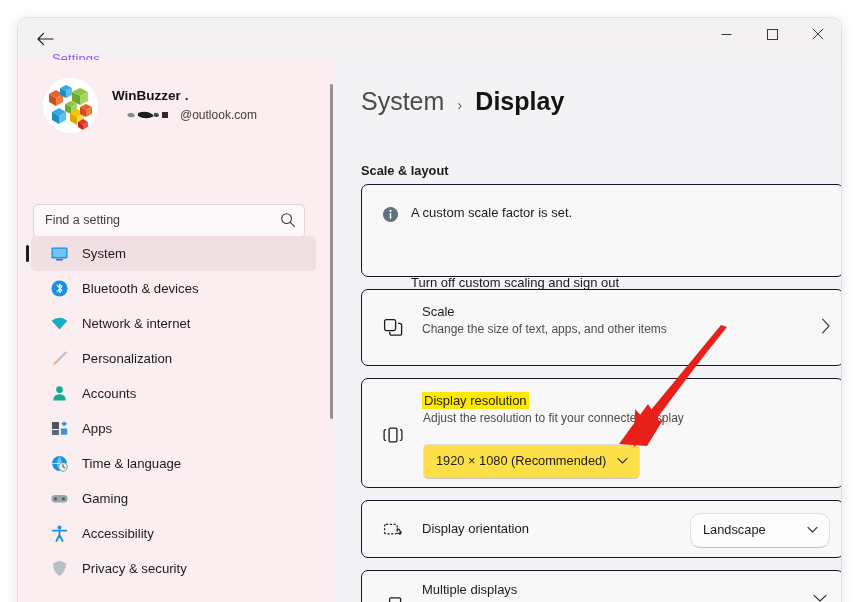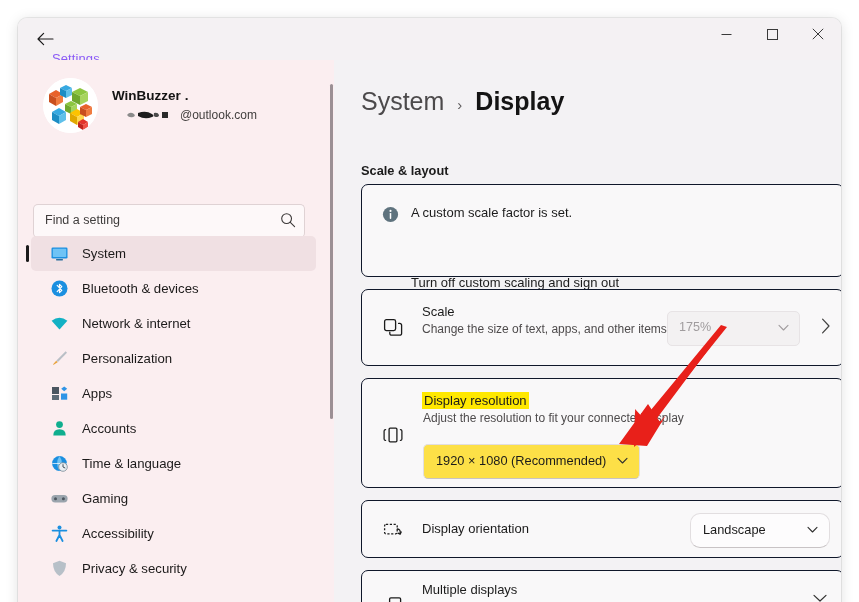--- a/index.html
+++ b/index.html
@@ -459,37 +459,37 @@
             <path d="M15.6 2.3 L17 3.7 L7.9 13 L6.4 11.5 Z" fill="#b9bfc6"></path>
             <path d="M6.2 11.7 L7.7 13.2 L4.1 15.6 Q2.6 16.3 3.3 14.9 Z" fill="#e8a33d"></path>
           </svg>
         </span>
         <span class="navlabel">Personalization</span>
       </div>
 
       <div class="navitem">
         <span class="navicon">
           <svg width="19" height="19" viewBox="0 0 19 19">
+            <circle cx="9.5" cy="5.6" r="3.4" fill="#0fae8e"></circle>
+            <path d="M3.3 16.4 Q3.3 10.2 9.5 10.2 Q15.7 10.2 15.7 16.4 Z" fill="#0fae8e"></path>
+          </svg>
+        </span>
+        <span class="navlabel">Accounts</span>
+      </div>
+
+      <div class="navitem">
+        <span class="navicon">
+          <svg width="19" height="19" viewBox="0 0 19 19">
             <rect x="2" y="3" width="7" height="7" fill="#4a5560"></rect>
             <rect x="2" y="11" width="7" height="5" fill="#5d6a76"></rect>
             <path d="M11.2 4.8 L14.2 2.4 L17.2 4.8 L14.2 7.2 Z" fill="#2e94e6"></path>
             <rect x="11" y="9.5" width="6.2" height="6.2" fill="#2e94e6"></rect>
           </svg>
         </span>
         <span class="navlabel">Apps</span>
-      </div>
-
-      <div class="navitem">
-        <span class="navicon">
-          <svg width="19" height="19" viewBox="0 0 19 19">
-            <circle cx="9.5" cy="5.6" r="3.4" fill="#0fae8e"></circle>
-            <path d="M3.3 16.4 Q3.3 10.2 9.5 10.2 Q15.7 10.2 15.7 16.4 Z" fill="#0fae8e"></path>
-          </svg>
-        </span>
-        <span class="navlabel">Accounts</span>
       </div>
 
       <div class="navitem">
         <span class="navicon">
           <svg width="19" height="19" viewBox="0 0 19 19">
             <circle cx="9.5" cy="9.5" r="7.4" fill="#1b8fe0"></circle>
             <path d="M9.5 2.1 Q4.6 9.5 9.5 16.9 Q14.4 9.5 9.5 2.1 Z" fill="#8fd3f7" opacity="0.75"></path>
             <path d="M2.3 9.5 L16.7 9.5" stroke="#ffffff" stroke-width="0.9" opacity="0.8"></path>
             <circle cx="13" cy="13" r="4.3" fill="#e9eef2" stroke="#7b8a96" stroke-width="0.8"></circle>
             <path d="M13 10.6 L13 13 L14.9 13.9" fill="none" stroke="#40505c" stroke-width="1" stroke-linecap="round"></path>
@@ -556,26 +556,20 @@
 
     <div class="card" id="card-scale">
       <span class="card-icon" id="scale-icon">
         <svg width="24" height="24" viewBox="0 0 24 24">
           <rect x="3.6" y="3.6" width="11" height="11" rx="1.8" fill="none" stroke="#1b1b1b" stroke-width="1.3"></rect>
           <path d="M17.6 7.4 h1.2 a1.8 1.8 0 0 1 1.8 1.8 v8.2 a1.8 1.8 0 0 1 -1.8 1.8 h-8.2 a1.8 1.8 0 0 1 -1.8 -1.8 v-1.2" fill="none" stroke="#1b1b1b" stroke-width="1.3" stroke-linecap="round"></path>
         </svg>
       </span>
       <div class="card-title" id="scale-title">Scale</div>
       <div class="card-sub" id="scale-sub">Change the size of text, apps, and other items</div>
-      <div id="scale-select">
-        <div id="scale-value">175%</div>
-        <svg id="scale-chev" width="11" height="8" viewBox="0 0 11 8">
-          <path d="M1 1.4 L5.5 6 L10 1.4" fill="none" stroke="#a09c9e" stroke-width="1.1" stroke-linecap="round" stroke-linejoin="round"></path>
-        </svg>
-      </div>
       <svg id="scale-arrow-right" width="10" height="16" viewBox="0 0 10 16">
         <path d="M1.6 1.2 L8 8 L1.6 14.8" fill="none" stroke="#40403f" stroke-width="1.2" stroke-linecap="round" stroke-linejoin="round"></path>
       </svg>
     </div>
 
     <div class="card" id="card-res">
       <span class="card-icon" id="res-icon">
         <svg width="24" height="24" viewBox="0 0 24 24">
           <path d="M4.6 6.6 q-1.5 0 -1.5 1.5 v7.8 q0 1.5 1.5 1.5" fill="none" stroke="#1b1b1b" stroke-width="1.25" stroke-linecap="round"></path>
           <path d="M19.4 6.6 q1.5 0 1.5 1.5 v7.8 q0 1.5 -1.5 1.5" fill="none" stroke="#1b1b1b" stroke-width="1.25" stroke-linecap="round"></path>

